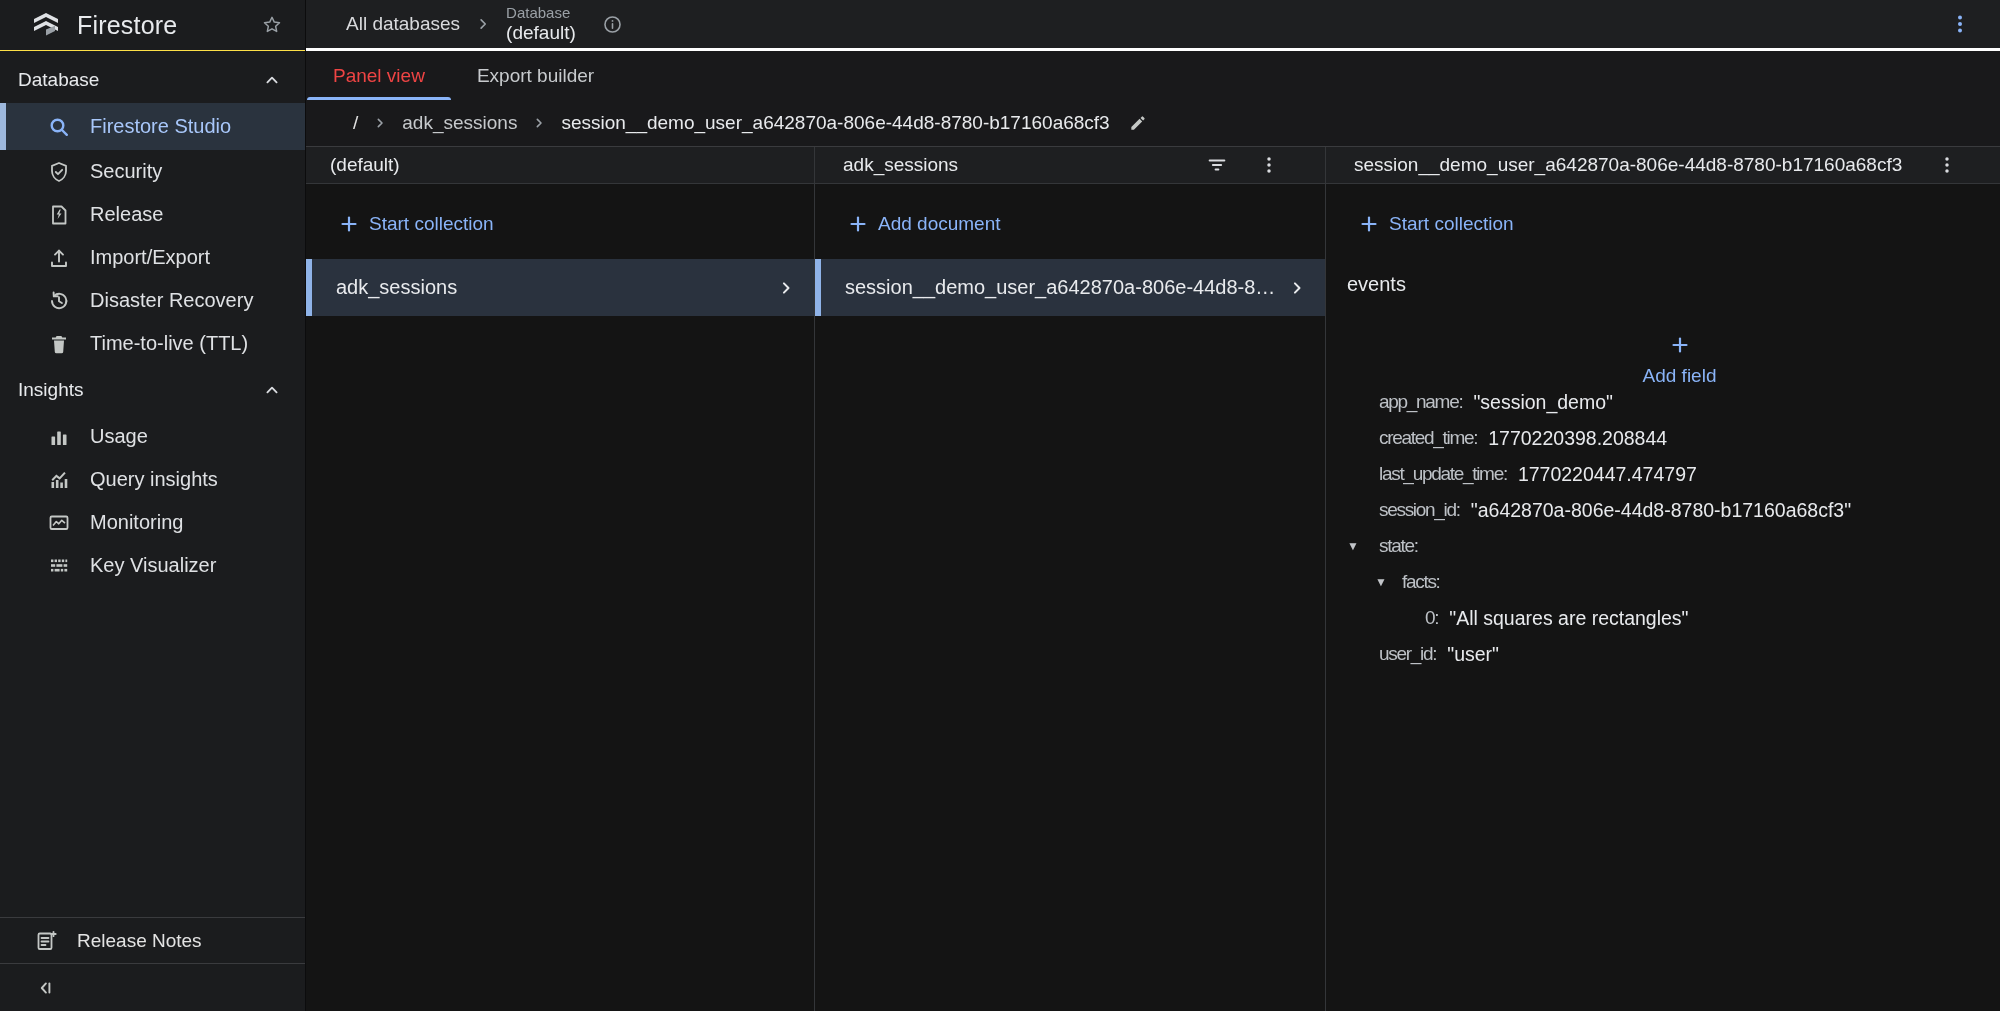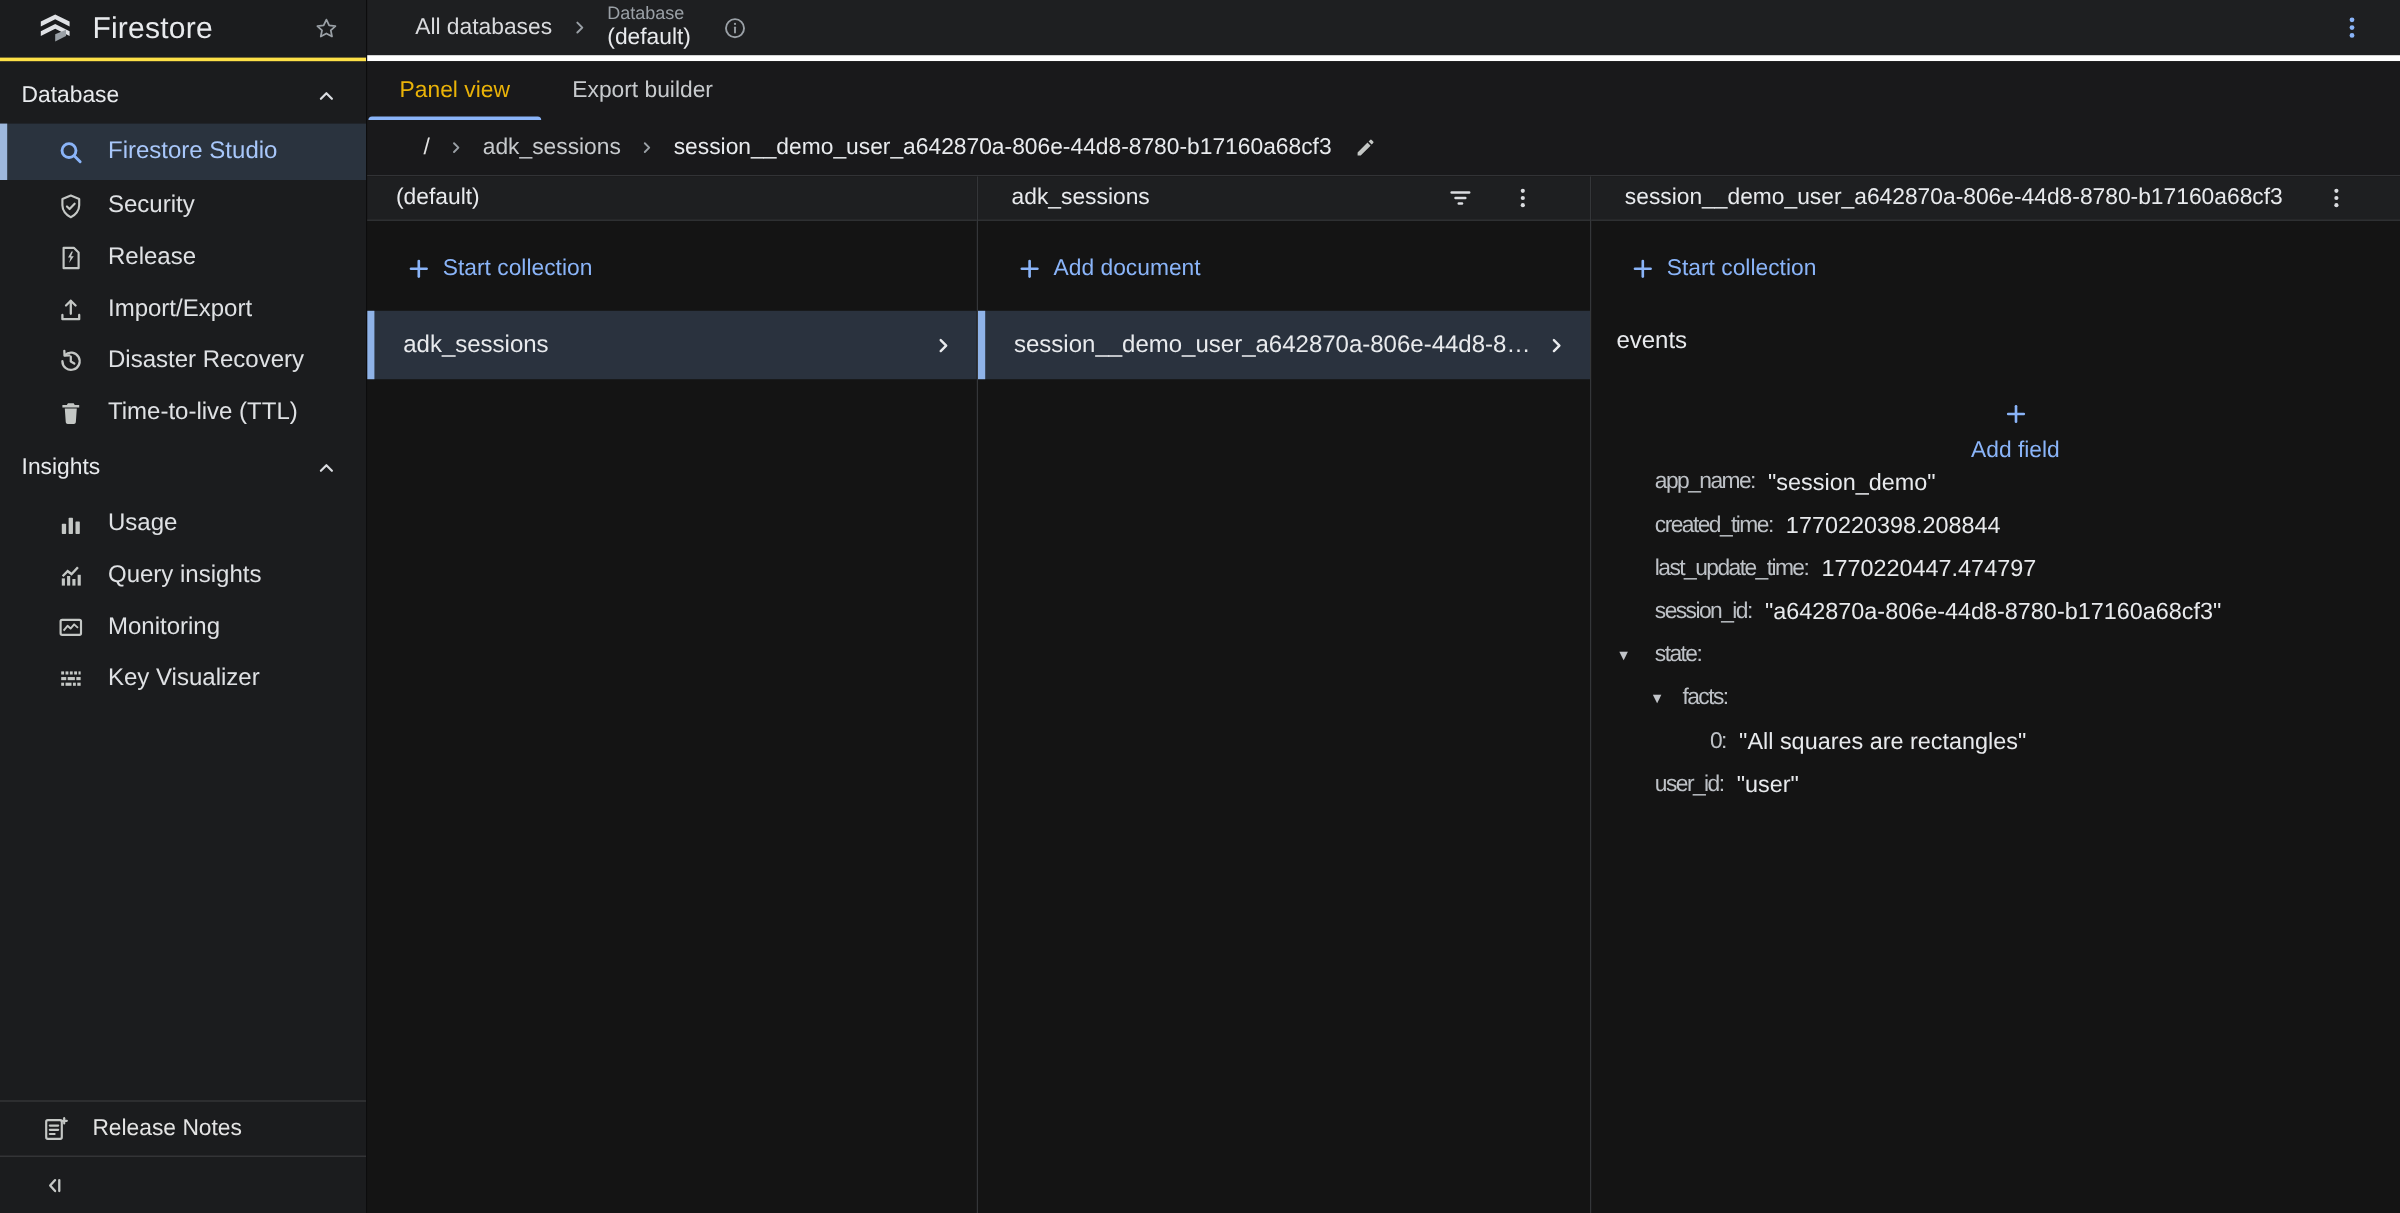--- a/index.html
+++ b/index.html
@@ -4,21 +4,21 @@
 <style>
   * { margin:0; padding:0; box-sizing:border-box; }
   html,body { background:#0e0e0f; }
   body { width:2000px; height:1011px; overflow:hidden;
          font-family:"Liberation Sans","DejaVu Sans",sans-serif; }
   .app { display:flex; width:2000px; height:1011px; background:#141414; color:#e3e3e3; font-size:19px; }
 
   
   .sidebar { width:306px; min-width:306px; background:#1b1c1e; border-right:1px solid #0c0c0d;
              display:flex; flex-direction:column; }
-  .sidebar-header { height:51px; border-bottom:3px solid #fde047; display:flex; align-items:center;
+  .sidebar-header { height:51px; border-bottom:1px solid #fde047; display:flex; align-items:center;
                     padding:0 22px 0 30px; }
   .app-title { margin-left:15px; font-size:25px; color:#e8eaed; letter-spacing:.2px; }
   .star-btn { margin-left:auto; color:#9aa0a6; display:flex; cursor:pointer; }
 
   .nav { flex:1; padding-top:6px; overflow:hidden; }
   .section-header { height:46px; display:flex; align-items:center; padding:0 22px 0 18px;
                     font-size:19px; font-weight:500; color:#e8eaed; cursor:pointer; }
   .section-header .chev { margin-left:auto; color:#dadce0; display:flex; }
   .section2 { height:50px; }
   .nav-item { height:43px; display:flex; align-items:center; padding-left:47px; font-size:20px;
@@ -33,35 +33,35 @@
   .sidebar-footer { margin-top:auto; }
   .footer-row { height:46px; border-top:1px solid #3a3b3e; display:flex; align-items:center;
                 padding-left:34px; cursor:pointer; }
   .footer-row .icon { width:24px; height:24px; margin-right:19px; color:#c4c7c5; display:flex;
                       align-items:center; justify-content:center; }
   .collapse-row { height:48px; border-top:1px solid #3a3b3e; display:flex; align-items:center;
                   padding-left:34px; cursor:pointer; color:#c4c7c5; }
 
   
   .main { flex:1; display:flex; flex-direction:column; min-width:0; }
-  .topbar { height:51px; background:#1e1f21; border-bottom:5px solid #ffffff; display:flex;
+  .topbar { height:51px; background:#1e1f21; border-bottom:3px solid #ffffff; display:flex;
             align-items:center; padding:0 28px 0 40px; }
   .all-db { font-size:19px; color:#d9dadd; cursor:pointer; }
   .topbar .bc-chev { margin:0 14px; color:#9aa0a6; display:flex; }
   .db-block { display:flex; flex-direction:column; line-height:1.12; }
   .db-label { font-size:15px; color:#9aa0a6; }
   .db-name { font-size:19px; font-weight:500; color:#e8eaed; }
   .info-btn { margin-left:26px; color:#9aa0a6; display:flex; cursor:pointer; }
   .topbar-spacer { flex:1; }
   .topbar-dots { color:#8ab4f8; display:flex; cursor:pointer; }
 
   .tabsrow { height:49px; background:#19191b; display:flex; align-items:stretch; padding-left:1px; }
   .tab { display:flex; align-items:center; padding:0 26px; font-size:19px; color:#c7cacd;
          position:relative; cursor:pointer; }
-  .tab.active { color:#eab308; font-weight:500; }
+  .tab.active { color:#ef4444; font-weight:500; }
   .tab.active::after { content:""; position:absolute; left:0; right:0; bottom:0; height:3px;
                        background:#8ab4f8; border-radius:3px 3px 0 0; }
 
   .crumbrow { height:47px; background:#19191b; border-bottom:1px solid #3a3b3e; display:flex;
               align-items:center; padding-left:47px; gap:14px; }
   .crumb-root { color:#e3e3e3; cursor:pointer; }
   .crumb-chev { color:#9aa0a6; display:flex; }
   .crumb-col { color:#c6c9cc; cursor:pointer; }
   .crumb-doc { color:#e8eaed; }
   .pencil-btn { margin-left:4px; color:#c4c7c5; display:flex; cursor:pointer; }

